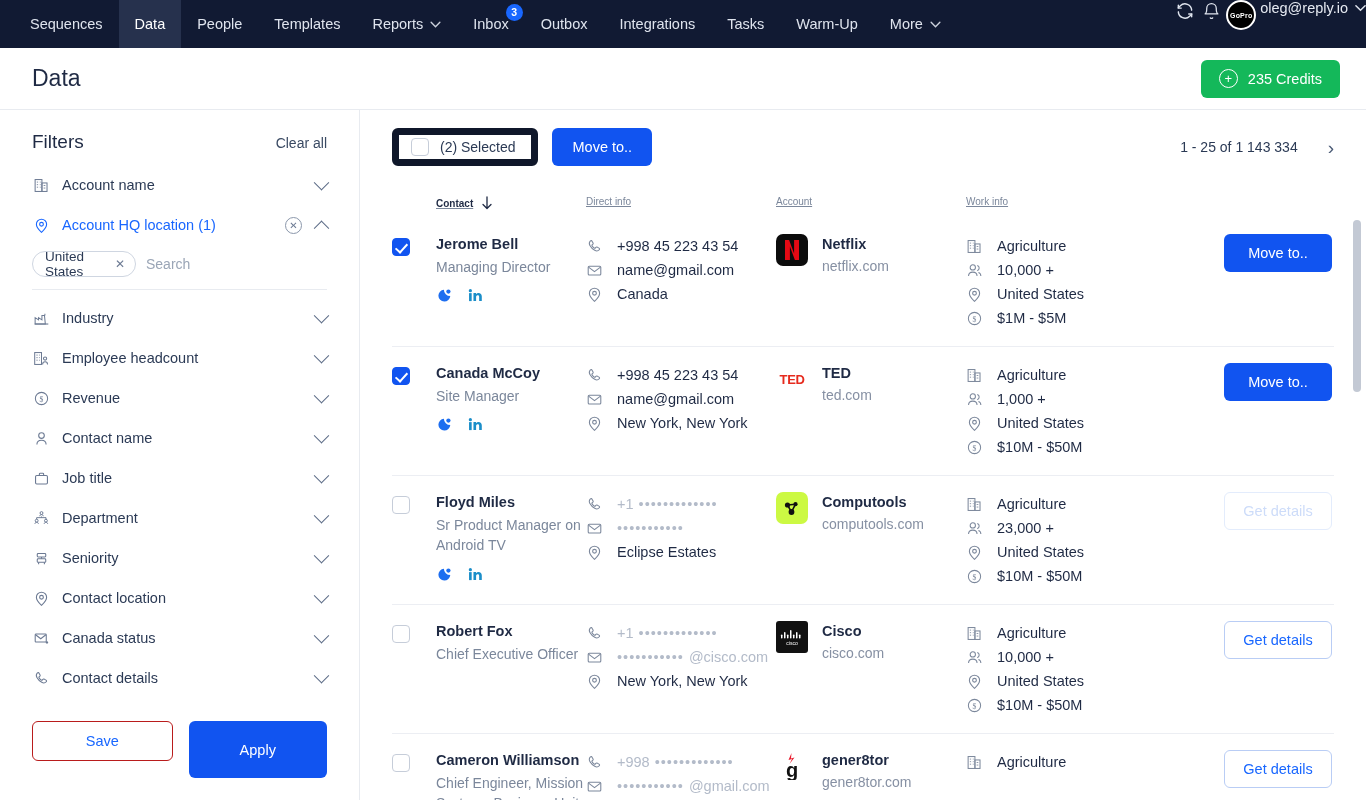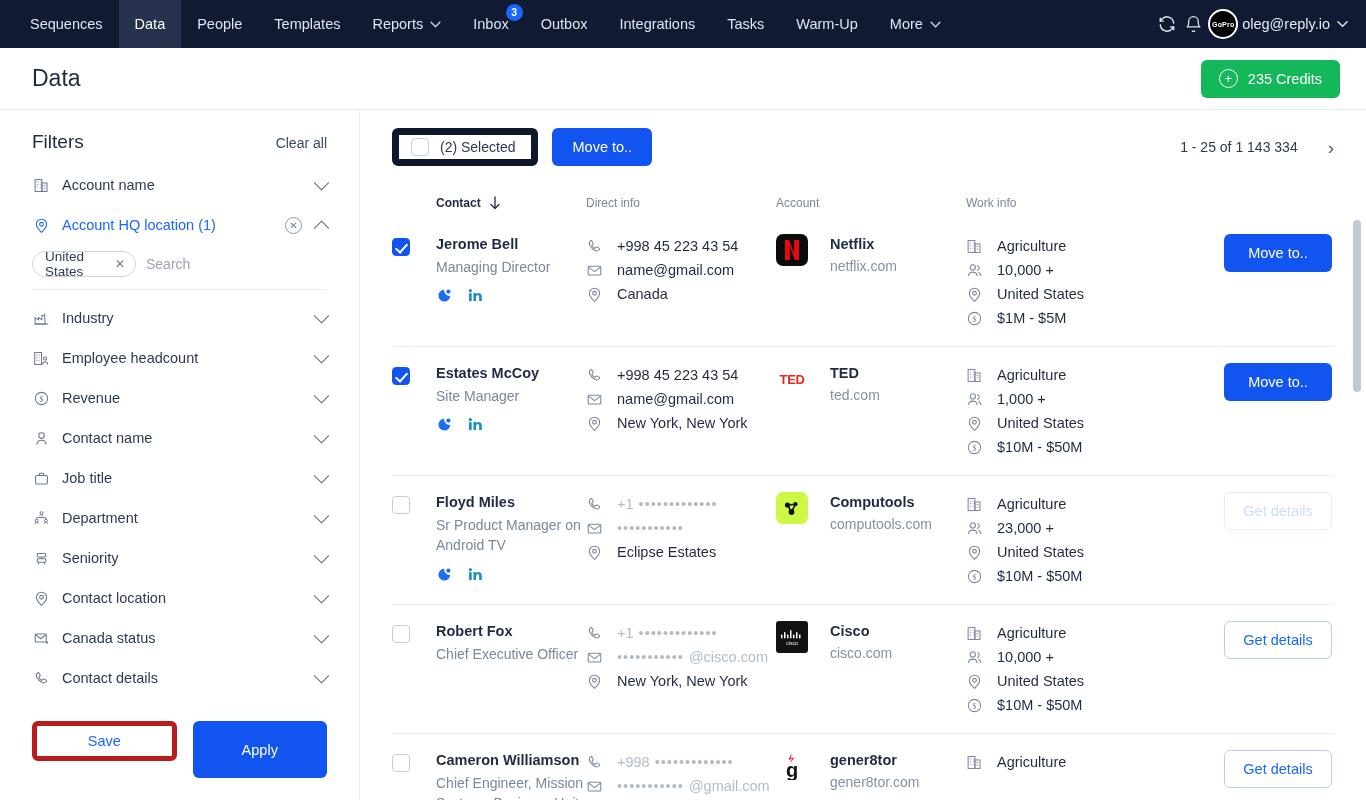--- a/index.html
+++ b/index.html
@@ -24,21 +24,21 @@
   }
   .nav-item.active { background: #26314d; color: #ffffff; }
   .nav-item .chev { margin-left: 7px; font-size: 10px; opacity: .9; display:inline-block; }
   .badge {
     position: absolute; top: 4px; right: 2px;
     background: #1967ff; color: #fff; font-size: 10.5px; line-height: 16px;
     min-width: 17px; height: 17px; border-radius: 9px; text-align: center;
     font-weight: 600; padding: 0 4px;
   }
   .nav-right {
-    margin-left: auto; display: flex; align-items: center; gap: 4px; padding-right: 18px;
+    margin-left: auto; display: flex; align-items: flex-start; gap: 4px; 
   }
   .nav-icon { width: 22px; height: 22px; display: flex; align-items: center; justify-content: center; cursor: pointer; }
   .avatar {
     width: 30px; height: 30px; border-radius: 50%; background: #000;
     border: 2px solid #ffffff; display:flex; align-items:center; justify-content:center;
     overflow:hidden; cursor:pointer;
   }
   .avatar .gp { color: #fff; font-size: 7px; font-weight: 700; letter-spacing: .2px; line-height:1; }
   .user-email { color: #e6eaf2; font-size: 14.5px; display: flex; align-items: center; gap: 7px; cursor: pointer; }
 
@@ -99,21 +99,21 @@
   .tag-search {
     border: none; outline: none; font-size: 14px; color: #0c4a6e;
     font-family: "Liberation Sans", sans-serif; background: transparent; flex: 1;
   }
   .tag-search::placeholder { color: #9aa5b6; }
 
   .sidebar-actions {
     margin-top: auto; display: flex; gap: 16px; padding-bottom: 22px;
   }
   .btn-save {
-    flex: 1; height: 40px; border: 5px solid #b91c1c; background: #fff; color: #1967ff;
+    flex: 1; height: 40px; border: 1px solid #b91c1c; background: #fff; color: #1967ff;
     border-radius: 6px; font-size: 14.5px; cursor: pointer; font-family: "Liberation Sans", sans-serif;
   }
   .btn-apply {
     flex: 1; height: 57px; border: none; background: #1154f0; color: #fff;
     border-radius: 6px; font-size: 14.5px; cursor: pointer; font-family: "Liberation Sans", sans-serif;
   }
 
   
   .main { flex: 1; position: relative; overflow: hidden; }
   .main-inner { padding: 0 32px 0 32px; }
@@ -137,36 +137,36 @@
     background: #1154f0; color: #fff; font-size: 14.5px; cursor: pointer;
     font-family: "Liberation Sans", sans-serif;
   }
   .pagination {
     margin-left: auto; display: flex; align-items: center; gap: 30px;
     font-size: 14px; color: #2b3a55;
   }
   .pag-next { font-size: 19px; color: #4a5a75; cursor: pointer; line-height: 1; }
 
   .col-heads {
-    display: flex; padding-top: 30px; padding-bottom: 8px; font-size: 12px; color: #7b879b;
+    display: flex; padding-top: 30px; padding-bottom: 8px; font-size: 10px; color: #7b879b; text-decoration: underline;
   }
   .col-heads .c1 { width: 194px; padding-left: 44px; color: #1f2a44; font-weight: 700; display: flex; align-items: center; gap: 8px; }
   .col-heads .c2 { width: 190px; }
   .col-heads .c3 { width: 190px; }
   .col-heads .c4 { flex: 1; }
 
   .rows { }
   .row {
     display: flex; border-top: 1px solid #eceef3; padding: 16px 0 16px 0; min-height: 124px;
   }
   .row:first-child { border-top: none; }
   .rc-check { width: 44px; padding-top: 4px; }
   .rc-contact { width: 150px; }
   .rc-direct { width: 190px; }
-  .rc-account { width: 190px; display: flex; gap: 22px; }
+  .rc-account { width: 190px; display: flex; gap: 14px; }
   .rc-work { flex: 1; display: flex; gap: 43px; }
 
   .c-name { font-size: 14.5px; font-weight: 700; color: #1f2a44; line-height: 1.45; }
   .c-title { font-size: 14px; color: #7b879b; line-height: 1.45; margin-top: 2px; }
   .c-socials { display: flex; gap: 14px; margin-top: 10px; align-items: center; }
   .soc { cursor: pointer; display: flex; }
 
   .info-line { display: flex; align-items: center; gap: 14px; height: 24px; font-size: 14.5px; color: #1f2a44; }
   .info-line .li { width: 17px; flex: 0 0 17px; display: flex; align-items: center; justify-content: center; }
   .masked { color: #b3bbc9; letter-spacing: 1px; }
@@ -599,21 +599,21 @@
       <div class="action-col">
                 <button class="btn-move">Move to..</button>
               </div>
     </div>
           </div>
           <div class="row">
     <div class="rc-check">
       <span class="cb checked"></span>
     </div>
     <div class="rc-contact">
-      <div class="c-name">Estates McCoy</div>
+      <div class="c-name">Canada McCoy</div>
       <div class="c-title">Site Manager</div>
       <div class="c-socials">
                 <span class="soc">
                   <svg width="17" height="17" viewBox="0 0 20 20">
                     <path d="M9.3 3.2a7 7 0 1 0 7.5 7.5 7.5 7.5 0 0 1-7.5-7.5z" fill="#1d6ef0"></path>
                     <circle cx="14.6" cy="5.4" r="2.5" fill="#1d6ef0"></circle>
                   </svg>
                 </span>
                 <span class="soc">
                   <svg width="17" height="17" viewBox="0 0 20 20">

